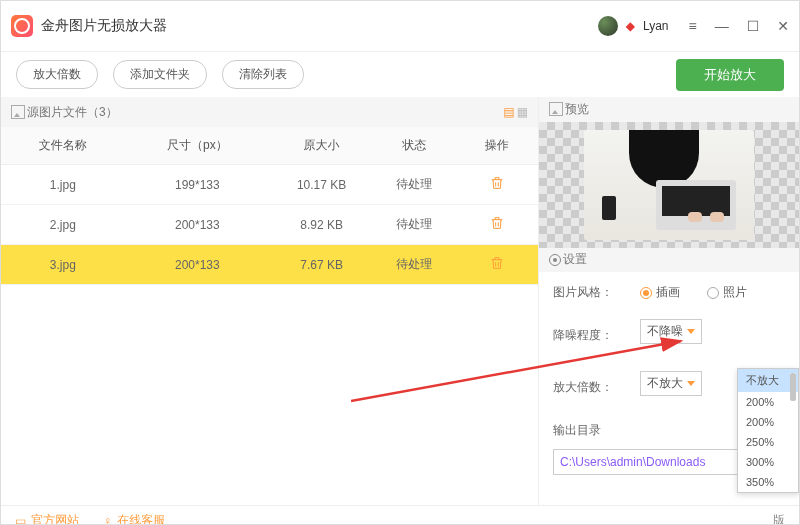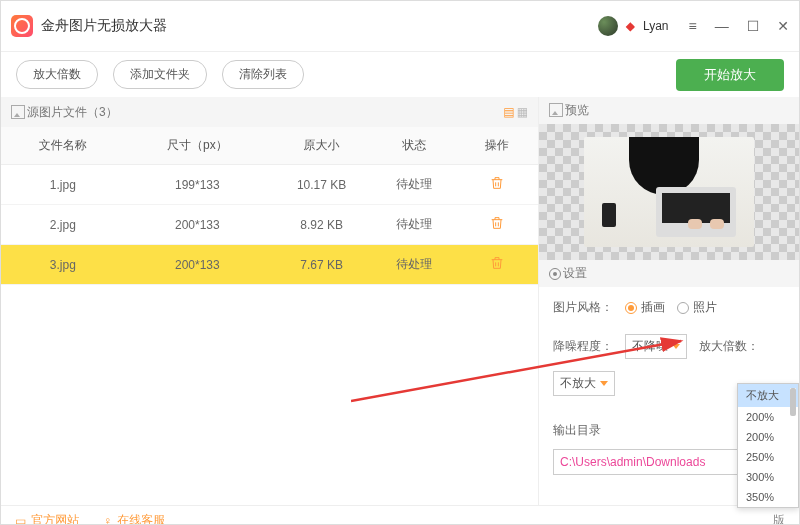--- a/index.html
+++ b/index.html
@@ -49,29 +49,29 @@
   }
   .preview-img { width: 170px; height: 110px; background: linear-gradient(#f3f3f0,#e8e6df); position:relative; border-radius:2px; overflow:hidden;}
   .laptop { position:absolute; right:18px; bottom:10px; width:80px; height:50px; background:#ddd; border-radius:3px; }
   .laptop::after{content:""; position:absolute; top:6px; left:6px; right:6px; bottom:14px; background:#222;}
   .person { position:absolute; top:0; left:45px; width:70px; height:58px; background:#111; border-radius:0 0 40px 40px;}
   .hand1,.hand2{position:absolute; width:14px; height:10px; background:#e8c8b0; bottom:18px; border-radius:4px;}
   .hand1{right:52px;} .hand2{right:30px;}
   .phone{position:absolute; left:18px; bottom:20px; width:14px; height:24px; background:#222; border-radius:2px;}
 
   .settings-area { flex:1; padding: 12px 14px; font-size: 12px; color: #555; overflow:visible; position:relative;}
-  .row { display:flex; align-items:center; margin-bottom: 18px; gap:12px; flex-wrap:wrap;}
+  .row { display:flex; align-items:flex-end; margin-bottom: 18px; gap:27px; flex-wrap:wrap;}
   .label { color:#666; }
   .radio { display:inline-flex; align-items:center; gap:4px; cursor:pointer;}
   .radio .dot{ width:12px; height:12px; border:1px solid #aaa; border-radius:50%; display:inline-flex; align-items:center; justify-content:center;}
   .radio.checked .dot{ border-color:#ff9b3a;}
   .radio.checked .dot::after{ content:""; width:6px; height:6px; background:#ff9b3a; border-radius:50%;}
   .select-box { border:1px solid #ccc; padding:3px 6px; display:inline-flex; align-items:center; gap:4px; min-width:50px; justify-content:space-between; cursor:pointer; background:#fff;}
   .caret { width:0; height:0; border-left:4px solid transparent; border-right:4px solid transparent; border-top:5px solid #ff9b3a;}
-  .output-input { width: 100%; border:1px solid #ccc; padding:5px 6px; font-size:12px; color:#ec4899;}
+  .output-input { width: 100%; border:1px solid #ccc; padding:5px 6px; font-size:12px; color:#8b5cf6;}
 
   .dropdown { position:absolute; right:0; top:96px; width:62px; background:#fff; border:1px solid #ccc; box-shadow:0 2px 6px rgba(0,0,0,.15); font-size:11px; z-index:10;}
   .dropdown ul{list-style:none;}
   .dropdown li{ padding:4px 8px; cursor:pointer; color:#555;}
   .dropdown li.sel{ background:#c7e2ff;}
   .dd-scroll{ position:absolute; right:2px; top:4px; bottom:4px; width:6px; background:#fff;}
   .dd-thumb{ position:absolute; left:0; right:0; top:0; height:28px; background:#c6c6c6; border-radius:2px;}
 
   .footer { height: 30px; border-top: 1px solid #eee; display:flex; align-items:center; padding:0 14px; gap:24px; font-size:12px; color:#ff9b3a;}
   .footer .fitem{ display:flex; align-items:center; gap:5px; cursor:pointer;}

